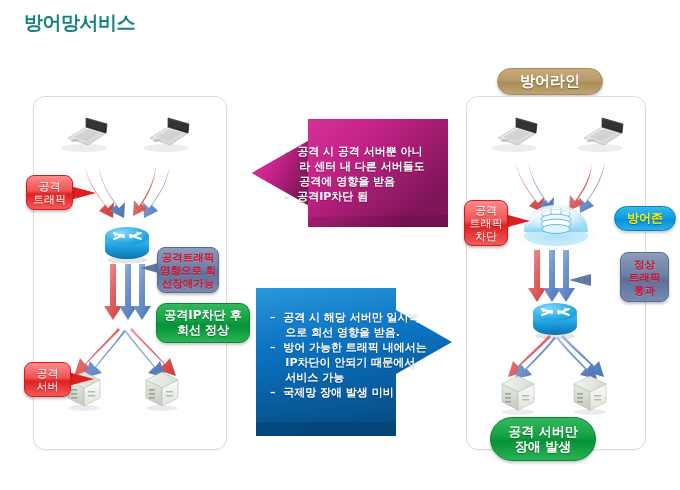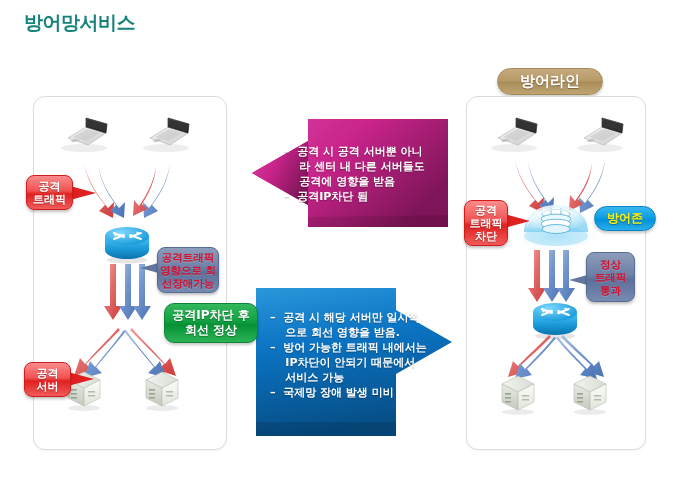--- a/index.html
+++ b/index.html
@@ -64,21 +64,21 @@
 
   
   .flow{position:absolute;}
 
   
   .callout-red{
     position:absolute;
     background:linear-gradient(to bottom,#fb8b8b 0%,#f05252 45%,#e02020 55%,#f25a5a 100%);
     border:1px solid #d01b1b;
     border-radius:8px;
-    color:#ffffff;font-weight:bold;font-size:11px;
+    color:#ffffff;font-weight:normal;font-size:11px;
     text-align:center;line-height:13px;
     display:flex;align-items:center;justify-content:center;
     box-shadow:0 2px 3px rgba(0,0,0,.25);
     text-shadow:0 1px 1px rgba(0,0,0,.3);
     z-index:6;
   }
   .tail-red{
     position:absolute;width:0;height:0;z-index:5;
     border-top:7px solid transparent;
     border-bottom:7px solid transparent;
@@ -120,20 +120,21 @@
   .badge-cyanpill{
     position:absolute;
     background:linear-gradient(to bottom,#37b8f0 0%,#0f9fe3 45%,#0391db 55%,#29aeea 100%);
     border:1px solid #0a80c0;
     border-radius:999px;
     color:#fff000;font-weight:bold;font-size:12px;
     display:flex;align-items:center;justify-content:center;
     box-shadow:0 2px 3px rgba(0,0,0,.22);
     text-shadow:0 1px 1px rgba(0,0,0,.35);
     z-index:7;
+    margin-left:20px;
   }
 
   
   .bigarrow{position:absolute;}
   .bigarrow .txt{
     position:absolute;
     color:#ffffff;font-weight:bold;font-size:11px;line-height:15px;
     z-index:3;white-space:pre;
     text-shadow:0 1px 1px rgba(0,0,0,.30);
   }
@@ -281,21 +282,21 @@
       <path d="M10 2 L16 2 L16 44 L22 44 L13 58 L4 44 L10 44 Z" fill="url(#gRed)"></path>
     </g>
     <g>
       <path d="M25 2 L31 2 L31 44 L37 44 L28 58 L19 44 L25 44 Z" fill="url(#gBlu)"></path>
     </g>
     <g>
       <path d="M39 2 L45 2 L45 44 L51 44 L42 58 L33 44 L39 44 Z" fill="url(#gBlu)"></path>
     </g>
   </svg>
 
-  <div class="badge-green-rect" style="left:164px;top:303px;width:92px;height:38px;text-align:center;">
+  <div class="badge-green-rect" style="left:156px;top:303px;width:92px;height:38px;text-align:center;">
     <span>공격IP차단 후<br>회선 정상</span>
   </div>
 
   <svg class="flow" style="left:60px;top:326px;width:130px;height:62px;" viewBox="0 0 130 62">
     <g>
       <path d="M60 4 C50 14 38 26 26 38 L32 44 L14 50 L20 32 L25 38 C36 25 49 13 58 2 Z" fill="url(#gRed)"></path>
     </g>
     <g>
       <path d="M66 5 C57 16 47 28 36 41 L42 47 L24 52 L30 35 L35 41 C45 28 56 16 64 4 Z" fill="url(#gBlu)"></path>
     </g>
@@ -433,21 +434,21 @@
     </g>
     <g>
       <path d="M23 2 L29 2 L29 40 L35 40 L26 54 L17 40 L23 40 Z" fill="url(#gBlu)"></path>
     </g>
     <g>
       <path d="M37 2 L43 2 L43 40 L49 40 L40 54 L31 40 L37 40 Z" fill="url(#gBlu)"></path>
     </g>
   </svg>
 
   <div class="tail-blue" style="left:569px;top:274px;"></div>
-  <div class="bubble-blue" style="left:586px;top:252px;width:47px;height:48px;">
+  <div class="bubble-blue" style="left:620px;top:252px;width:47px;height:48px;">
     <span>정상<br>트래픽<br>통과</span>
   </div>
 
   <svg class="router" style="left:528px;top:300px;" viewBox="0 0 54 40">
     <ellipse cx="27" cy="36" rx="20" ry="3.5" fill="#000" opacity=".10"></ellipse>
     <path d="M5 12 L5 26 C5 31 14 35 27 35 C40 35 49 31 49 26 L49 12 Z" fill="url(#gRtr)"></path>
     <ellipse cx="27" cy="12" rx="22" ry="9" fill="url(#gRtrTop)"></ellipse>
     <g stroke="#ffffff" stroke-width="1.9" fill="none" stroke-linecap="round">
       <path d="M14 15 L24 11"></path>
         <path d="M30 13 L41 9"></path>
@@ -499,14 +500,17 @@
       <rect x="7" y="21" width="6" height="1.6"></rect>
         <rect x="7" y="25" width="6" height="1.6"></rect>
       <rect x="7" y="29" width="6" height="1.6"></rect>
     </g>
     <g fill="#b4bbac">
       <rect x="24" y="23" width="7" height="1.5"></rect>
         <rect x="24" y="27" width="7" height="1.5"></rect>
     </g>
   </svg>
 
+  <div class="badge-green-rect" style="left:490px;top:417px;width:104px;height:42px;border-radius:999px;font-size:13px;">
+    <span>공격 서버만<br>장애 발생</span>
+  </div>
 
 </div>
 
 </body></html>

